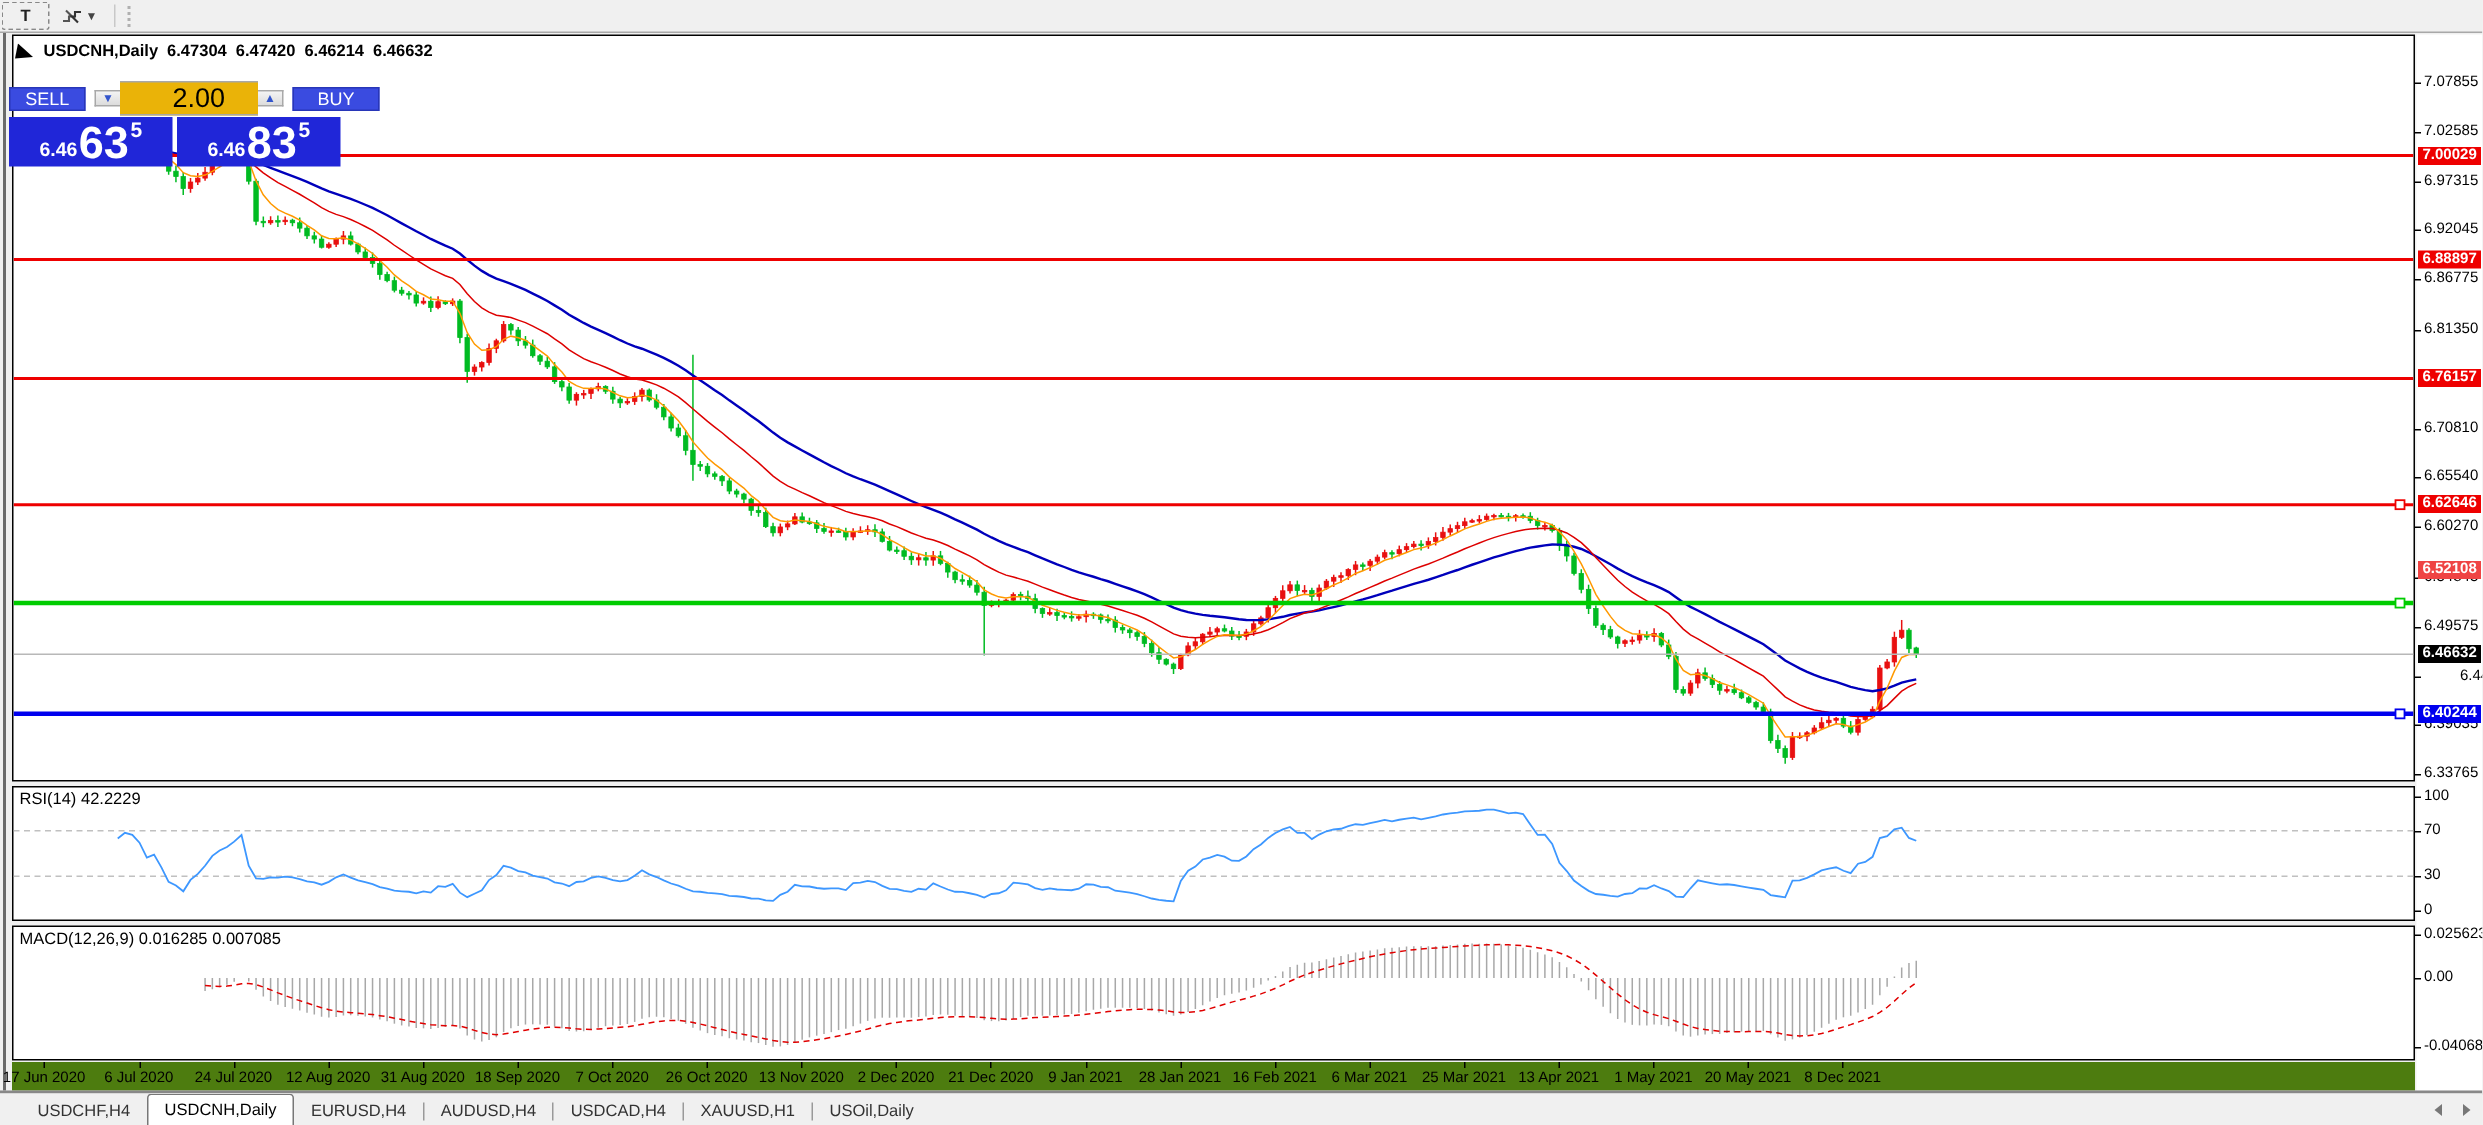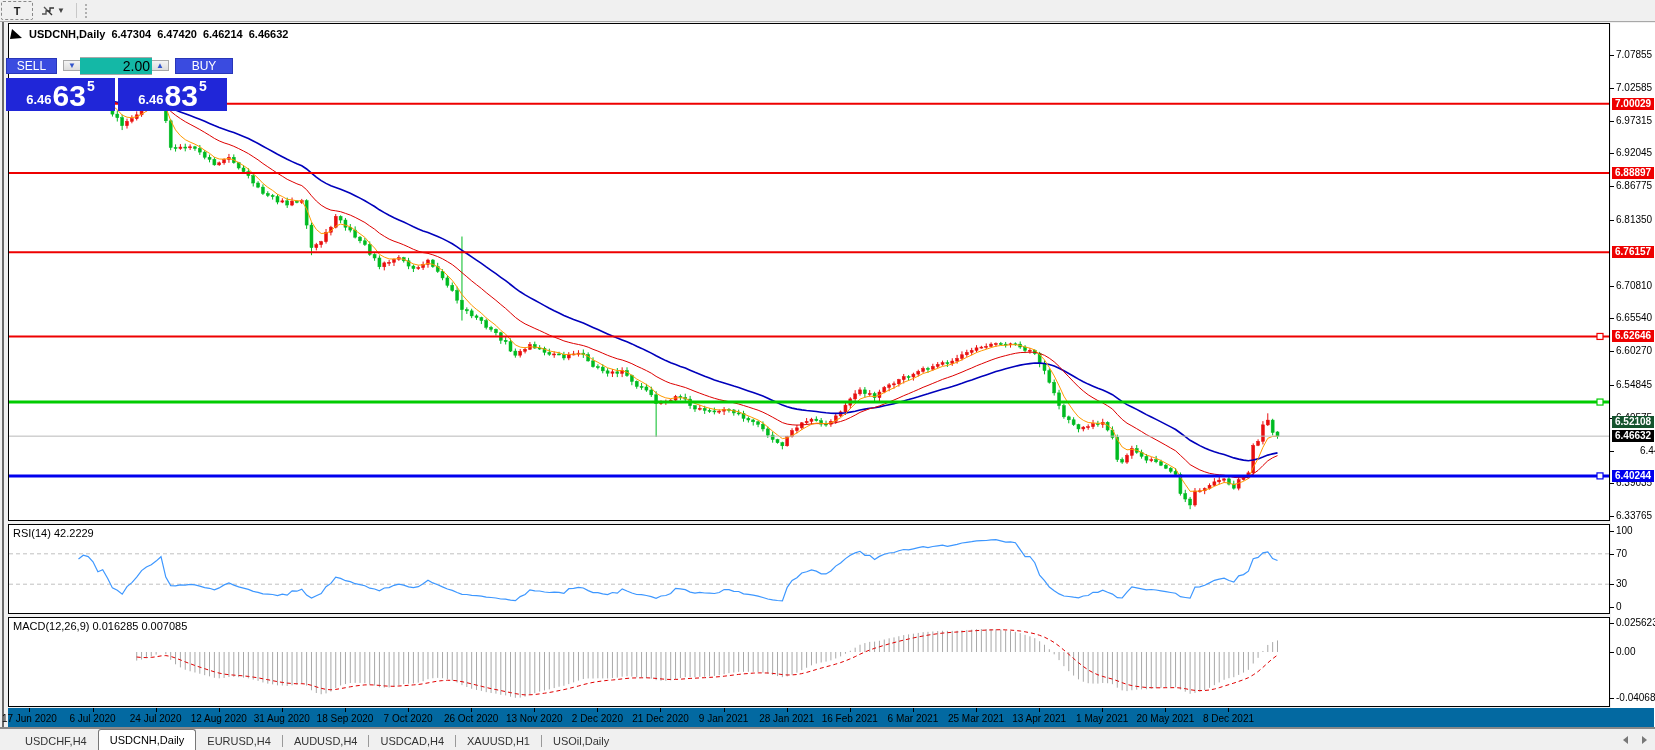--- a/index.html
+++ b/index.html
@@ -16,35 +16,35 @@
   #frameL{position:absolute;left:2px;top:22px;width:2px;height:705px;background:#6a6a6a;}
   .panel{position:absolute;left:8px;width:1602px;background:#fff;border:1px solid #000;box-sizing:border-box;}
   #axis-strip{position:absolute;left:1611px;top:23px;width:44px;height:704px;background:#fff;}
   
   #chart-header{position:absolute;left:10px;top:27px;height:14px;display:flex;align-items:center;gap:6px;font-size:11px;font-weight:bold;color:#000;z-index:30;}
   #trade-panel{position:absolute;left:6px;top:43px;z-index:31;}
   .trow{display:flex;align-items:center;height:21px;margin-top:12px;}
   .tp-btn{width:49px;background:#3a4be0;color:#fff;font-size:12px;display:flex;align-items:center;justify-content:center;border:1px solid #2836b8;}
   .tp-buy{width:56px;margin-left:6px;}
   .spin{width:16px;background:linear-gradient(#f4f4f4,#dcdcdc);border:1px solid #a8a8a8;color:#3355cc;font-size:8px;display:flex;align-items:center;justify-content:center;}
-  .vol{width:70px;background:#14b8a6;border:1px solid #a8a8a8;border-left:none;border-right:none;font-size:14px;color:#000;display:flex;align-items:center;justify-content:flex-end;padding-right:2px;}
+  .vol{width:70px;background:#eab308;border:1px solid #a8a8a8;border-left:none;border-right:none;font-size:18px;color:#000;display:flex;align-items:center;justify-content:flex-end;padding-right:22px;}
   .prow{display:flex;margin-top:2px;}
   .pbox{width:109px;height:33px;background:#2026d8;color:#fff;display:flex;align-items:flex-end;justify-content:center;padding-bottom:2px;box-sizing:border-box;}
   .pbox+.pbox{margin-left:3px;}
   .p-small{font-size:13px;font-weight:bold;margin-bottom:2px;}
   .p-big{font-size:30px;font-weight:bold;line-height:26px;margin:0 1px;}
   .p-sup{font-size:14px;font-weight:bold;align-self:flex-start;}
   
   .ticklab{position:absolute;left:1616px;font-size:10px;color:#000;transform:translateY(-6px);}
   .tickmark{position:absolute;left:1610px;width:4px;height:1px;background:#000;}
   .linelab{position:absolute;left:1612px;font-size:10px;font-weight:bold;color:#fff;padding:0 3px;height:12px;line-height:12px;transform:translateY(-6px);z-index:5;}
   
   .ind-label{position:absolute;font-size:11px;color:#000;z-index:6;}
   
-  #date-strip{position:absolute;left:8px;top:708px;width:1602px;height:19px;background:#0369a1;padding-left:44px;}
+  #date-strip{position:absolute;left:8px;top:708px;width:1602px;height:19px;background:#4d7c0f;}
   .datelab{position:absolute;top:5px;font-size:10px;color:#000;transform:translateX(-50%);white-space:nowrap;}
   .datetick{position:absolute;top:0;width:1px;height:4px;background:#000;}
   
   #tab-sep{position:absolute;left:0;top:727px;width:1655px;height:2px;background:#888;border-bottom:1px solid #fff;}
   #tabbar{position:absolute;left:0;top:729px;width:1655px;height:21px;background:#f0f0f0;display:flex;align-items:flex-end;padding-left:14px;box-sizing:border-box;}
   .tab{height:19px;display:flex;align-items:center;padding:0 11px;font-size:11px;color:#333;position:relative;}
   .tab.active{background:#fff;border:1px solid #777;border-bottom:none;color:#000;border-radius:3px 3px 0 0;height:20px;}
   .tab-sepbar{width:1px;height:12px;background:#999;margin-bottom:3px;}
   #tab-arrows{position:absolute;right:8px;top:736px;display:flex;gap:14px;}
   .arrowbtn{width:0;height:0;border-top:4px solid transparent;border-bottom:4px solid transparent;}
@@ -989,21 +989,21 @@
     <div class="tickmark" style="top: 450.626px;"></div>
     <div class="ticklab" style="top: 450.626px; padding-left: 24px;">6.44305</div>
     <div class="tickmark" style="top: 483.432px;"></div>
     <div class="ticklab" style="top: 483.432px;">6.39035</div>
     <div class="tickmark" style="top: 516.238px;"></div>
     <div class="ticklab" style="top: 516.238px;">6.33765</div>
     <div class="linelab" style="top: 103.744px; background: rgb(238, 0, 0);">7.00029</div>
     <div class="linelab" style="top: 173.041px; background: rgb(238, 0, 0);">6.88897</div>
     <div class="linelab" style="top: 252.348px; background: rgb(238, 0, 0);">6.76157</div>
     <div class="linelab" style="top: 336.454px; background: rgb(238, 0, 0);">6.62646</div>
-    <div class="linelab" style="top: 380px; background: #14532d; margin-top: 42px;">6.52108</div>
+    <div class="linelab" style="top: 380px; background: #ef4444;">6.52108</div>
     <div class="linelab" style="top: 475.906px; background: rgb(0, 0, 238);">6.40244</div>
     <div class="linelab" style="top: 436.141px; background: rgb(0, 0, 0);">6.46632</div>
     <div class="tickmark" style="top: 531px;"></div>
     <div class="ticklab" style="top: 531px;">100</div>
     <div class="tickmark" style="top: 553.8px;"></div>
     <div class="ticklab" style="top: 553.8px;">70</div>
     <div class="tickmark" style="top: 584.2px;"></div>
     <div class="ticklab" style="top: 584.2px;">30</div>
     <div class="tickmark" style="top: 607px;"></div>
     <div class="ticklab" style="top: 607px;">0</div>

